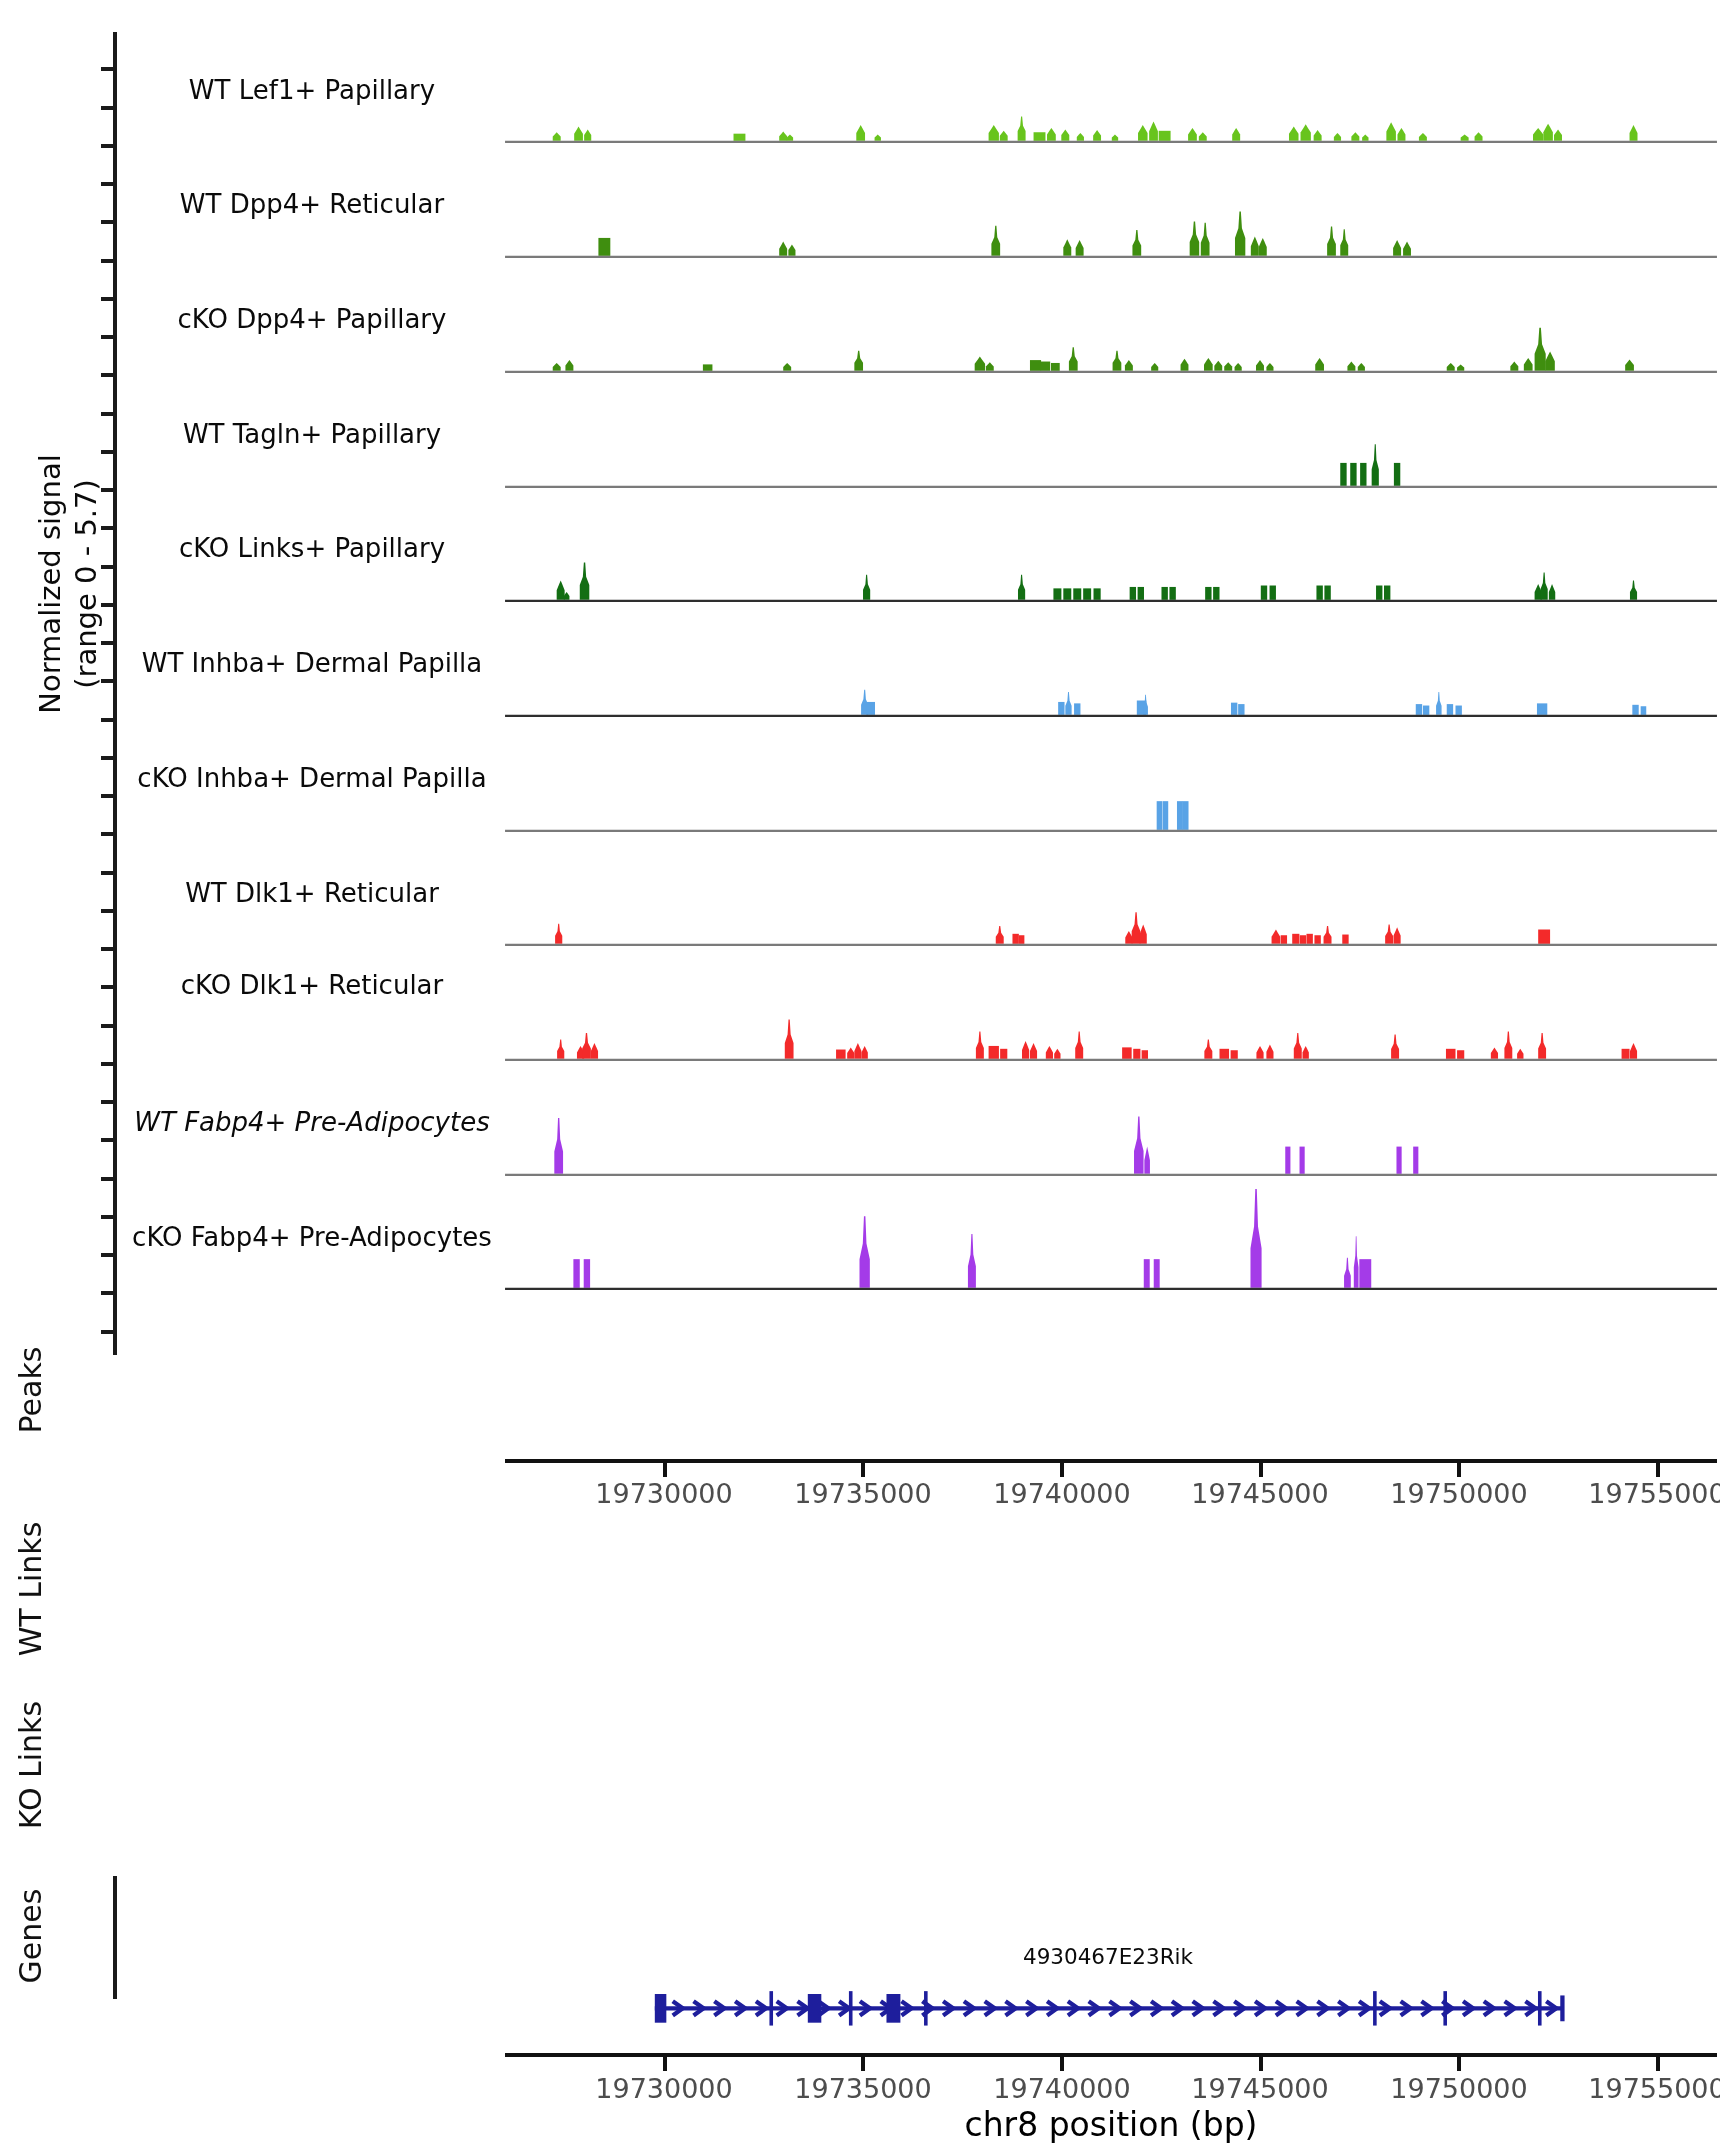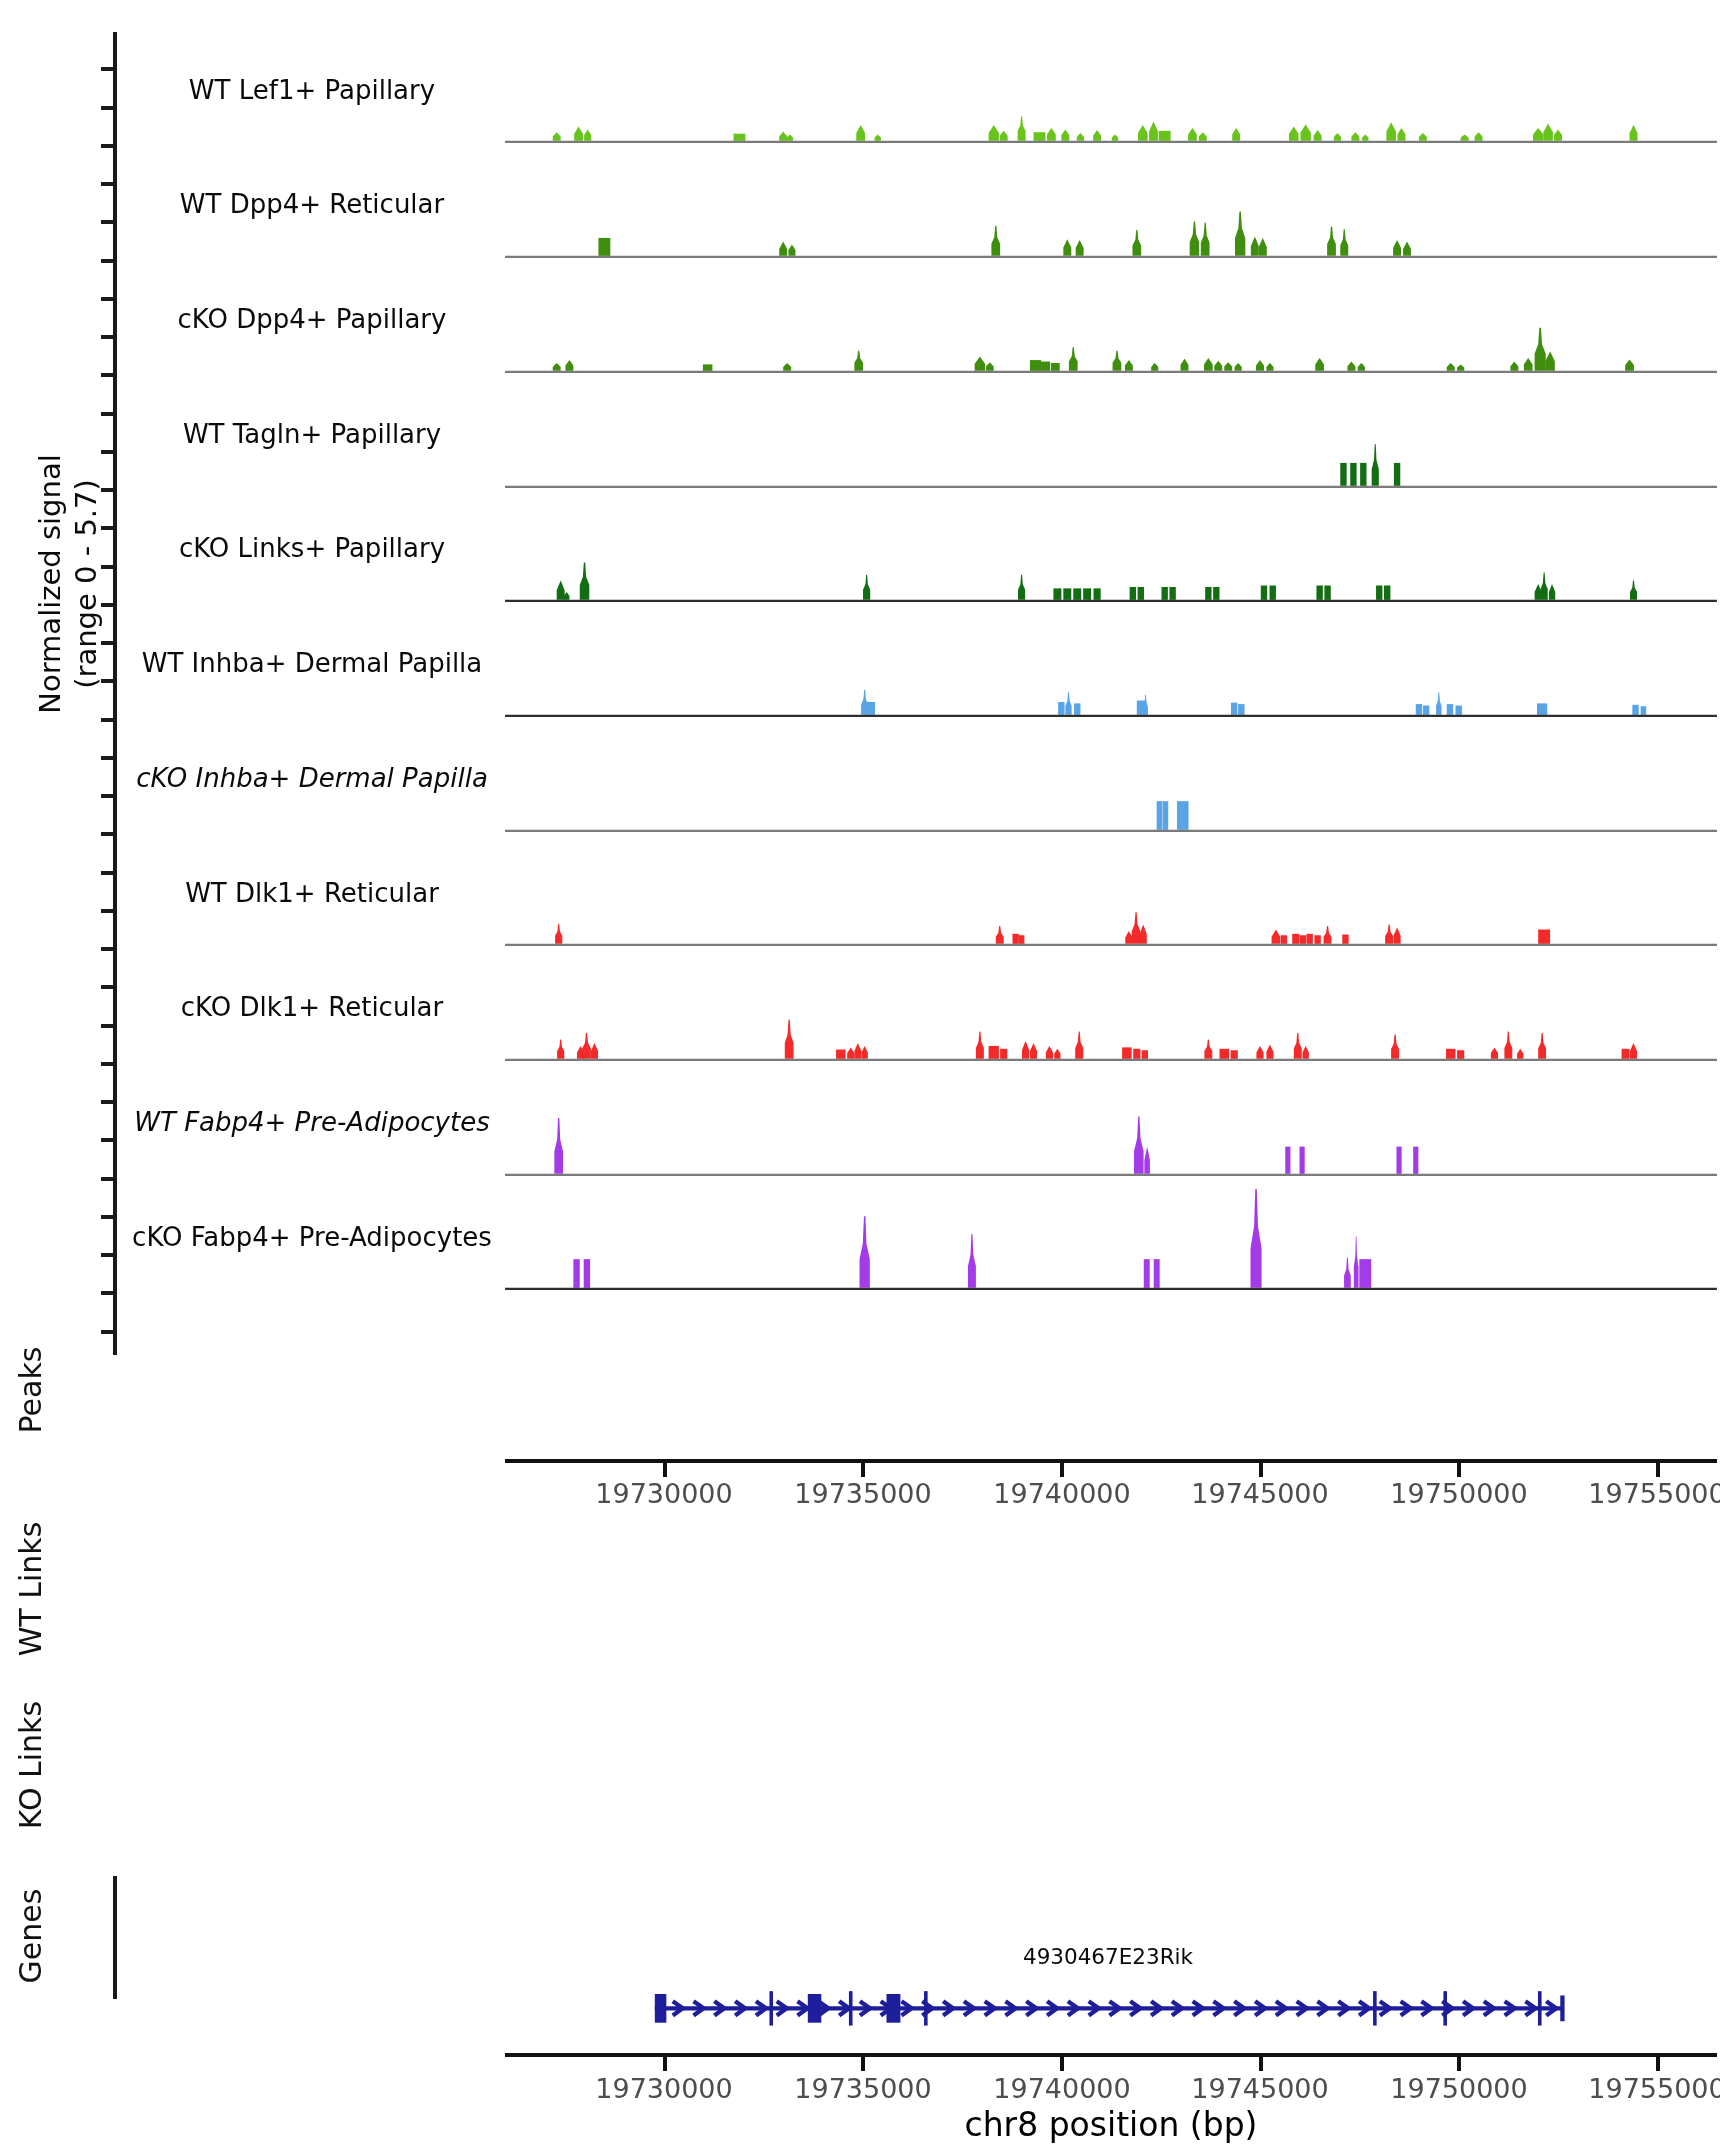--- a/index.html
+++ b/index.html
@@ -234,21 +234,21 @@
       <rect x="1270.0" y="134.0" width="8.9" height="15" fill="#59A3E6"></rect>
       <rect x="1280.0" y="136.0" width="8.9" height="13" fill="#59A3E6"></rect>
       <polygon points="1298.3,149.0 1298.3,136.2 1300.8,129.2 1301.6,117.0 1302.7,117.0 1303.5,129.2 1306.0,136.2 1306.0,149.0" fill="#59A3E6"></polygon>
       <rect x="1313.2" y="134.0" width="8.9" height="15" fill="#59A3E6"></rect>
       <rect x="1325.4" y="136.0" width="8.9" height="13" fill="#59A3E6"></rect>
       <rect x="1439.0" y="133.0" width="14.4" height="16" fill="#59A3E6"></rect>
       <rect x="1572.0" y="135.0" width="8.9" height="14" fill="#59A3E6"></rect>
       <rect x="1583.6" y="137.0" width="7.8" height="12" fill="#59A3E6"></rect>
       <line x1="0" x2="1690" y1="150.5" y2="150.5" stroke="#2E2E2E" stroke-width="3"></line>
     </svg>
-    <div class="track-label" style="top: 778px; font-style: italic;">cKO Inhba+ Dermal Papilla</div>
+    <div class="track-label" style="top: 778px;">cKO Inhba+ Dermal Papilla</div>
     <svg class="track-svg" viewBox="0 0 1690 152" style="top: 723px;">
       <rect x="908.7" y="109.0" width="7.8" height="40" fill="#59A3E6"></rect>
       <rect x="917.0" y="109.0" width="7.8" height="40" fill="#59A3E6"></rect>
       <rect x="937.0" y="109.0" width="7.8" height="40" fill="#59A3E6"></rect>
       <rect x="944.2" y="109.0" width="8.9" height="40" fill="#59A3E6"></rect>
       <line x1="0" x2="1690" y1="150.5" y2="150.5" stroke="#7A7A7A" stroke-width="3"></line>
     </svg>
     <div class="track-label" style="top: 893px;">WT Dlk1+ Reticular</div>
     <svg class="track-svg" viewBox="0 0 1690 152" style="top: 837px;">
       <polygon points="69.8,149.0 69.8,137.8 73.1,131.6 74.1,121.0 75.5,121.0 76.5,131.6 79.8,137.8 79.8,149.0" fill="#F32A2A"></polygon>
@@ -264,21 +264,21 @@
       <rect x="1108.2" y="137.0" width="8.9" height="12" fill="#F32A2A"></rect>
       <rect x="1117.6" y="135.0" width="8.9" height="14" fill="#F32A2A"></rect>
       <rect x="1128.7" y="137.0" width="8.9" height="12" fill="#F32A2A"></rect>
       <polygon points="1141.4,149.0 1141.4,139.0 1145.0,133.5 1146.2,124.0 1147.8,124.0 1148.9,133.5 1152.5,139.0 1152.5,149.0" fill="#F32A2A"></polygon>
       <rect x="1167.5" y="136.0" width="8.9" height="13" fill="#F32A2A"></rect>
       <polygon points="1227.3,149.0 1227.3,138.2 1230.9,132.3 1232.1,122.0 1233.6,122.0 1234.8,132.3 1238.4,138.2 1238.4,149.0" fill="#F32A2A"></polygon>
       <polygon points="1239.0,149.0 1239.0,137.5 1242.0,130.6 1244.0,126.0 1245.9,130.6 1248.9,137.5 1248.9,149.0" fill="#F32A2A"></polygon>
       <rect x="1440.7" y="129.0" width="16.6" height="20" fill="#F32A2A"></rect>
       <line x1="0" x2="1690" y1="150.5" y2="150.5" stroke="#7A7A7A" stroke-width="3"></line>
     </svg>
-    <div class="track-label" style="top: 1007px;">cKO Dlk1+ Reticular</div>
+    <div class="track-label" style="top: 985px;">cKO Dlk1+ Reticular</div>
     <svg class="track-svg" viewBox="0 0 1690 152" style="top: 952px;">
       <polygon points="72.6,149.0 72.6,138.2 75.8,132.3 76.9,122.0 78.3,122.0 79.3,132.3 82.6,138.2 82.6,149.0" fill="#F32A2A"></polygon>
       <polygon points="100.3,149.0 100.3,140.0 103.3,134.6 105.3,131.0 107.3,134.6 110.3,140.0 110.3,149.0" fill="#F32A2A"></polygon>
       <polygon points="107.5,149.0 107.5,134.6 111.5,126.7 112.7,113.0 114.4,113.0 115.7,126.7 119.7,134.6 119.7,149.0" fill="#F32A2A"></polygon>
       <polygon points="119.7,149.0 119.7,138.0 122.7,131.4 124.7,127.0 126.7,131.4 129.7,138.0 129.7,149.0" fill="#F32A2A"></polygon>
       <polygon points="390.1,149.0 390.1,127.0 394.0,114.9 395.3,94.0 397.0,94.0 398.3,114.9 402.3,127.0 402.3,149.0" fill="#F32A2A"></polygon>
       <rect x="461.6" y="136.0" width="13.3" height="13" fill="#F32A2A"></rect>
       <polygon points="477.1,149.0 477.1,141.0 480.1,136.2 482.1,133.0 484.1,136.2 487.1,141.0 487.1,149.0" fill="#F32A2A"></polygon>
       <polygon points="487.1,149.0 487.1,138.0 490.0,131.4 492.0,127.0 494.0,131.4 497.0,138.0 497.0,149.0" fill="#F32A2A"></polygon>
       <polygon points="497.0,149.0 497.0,140.0 499.7,134.6 501.5,131.0 503.2,134.6 505.9,140.0 505.9,149.0" fill="#F32A2A"></polygon>

